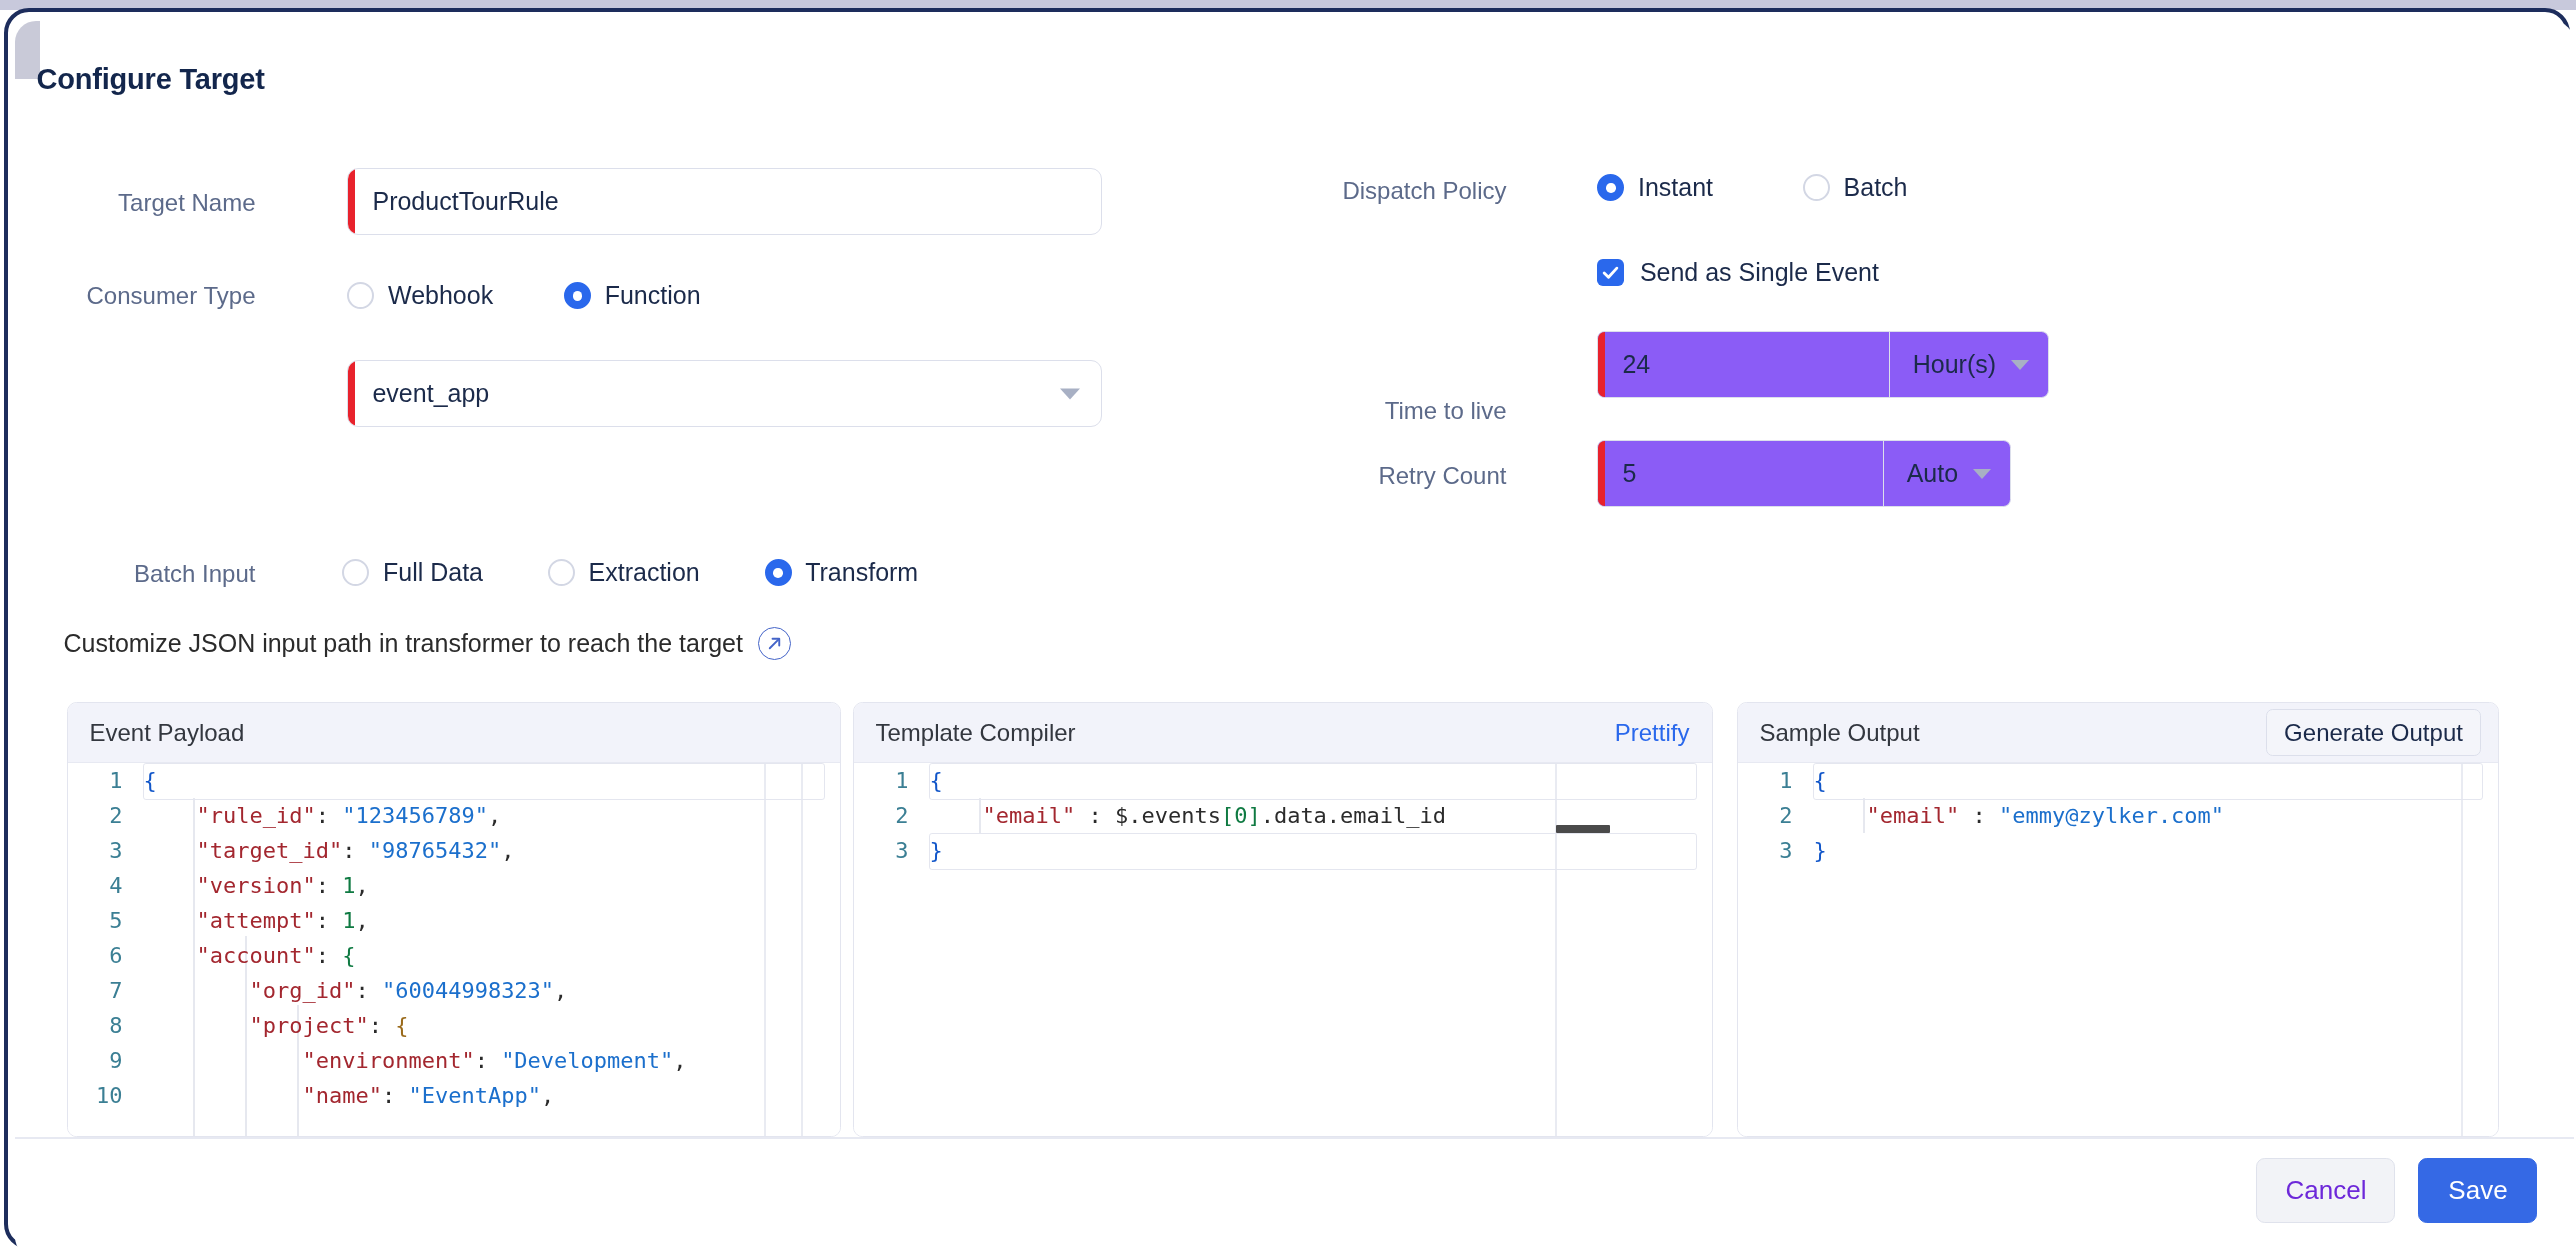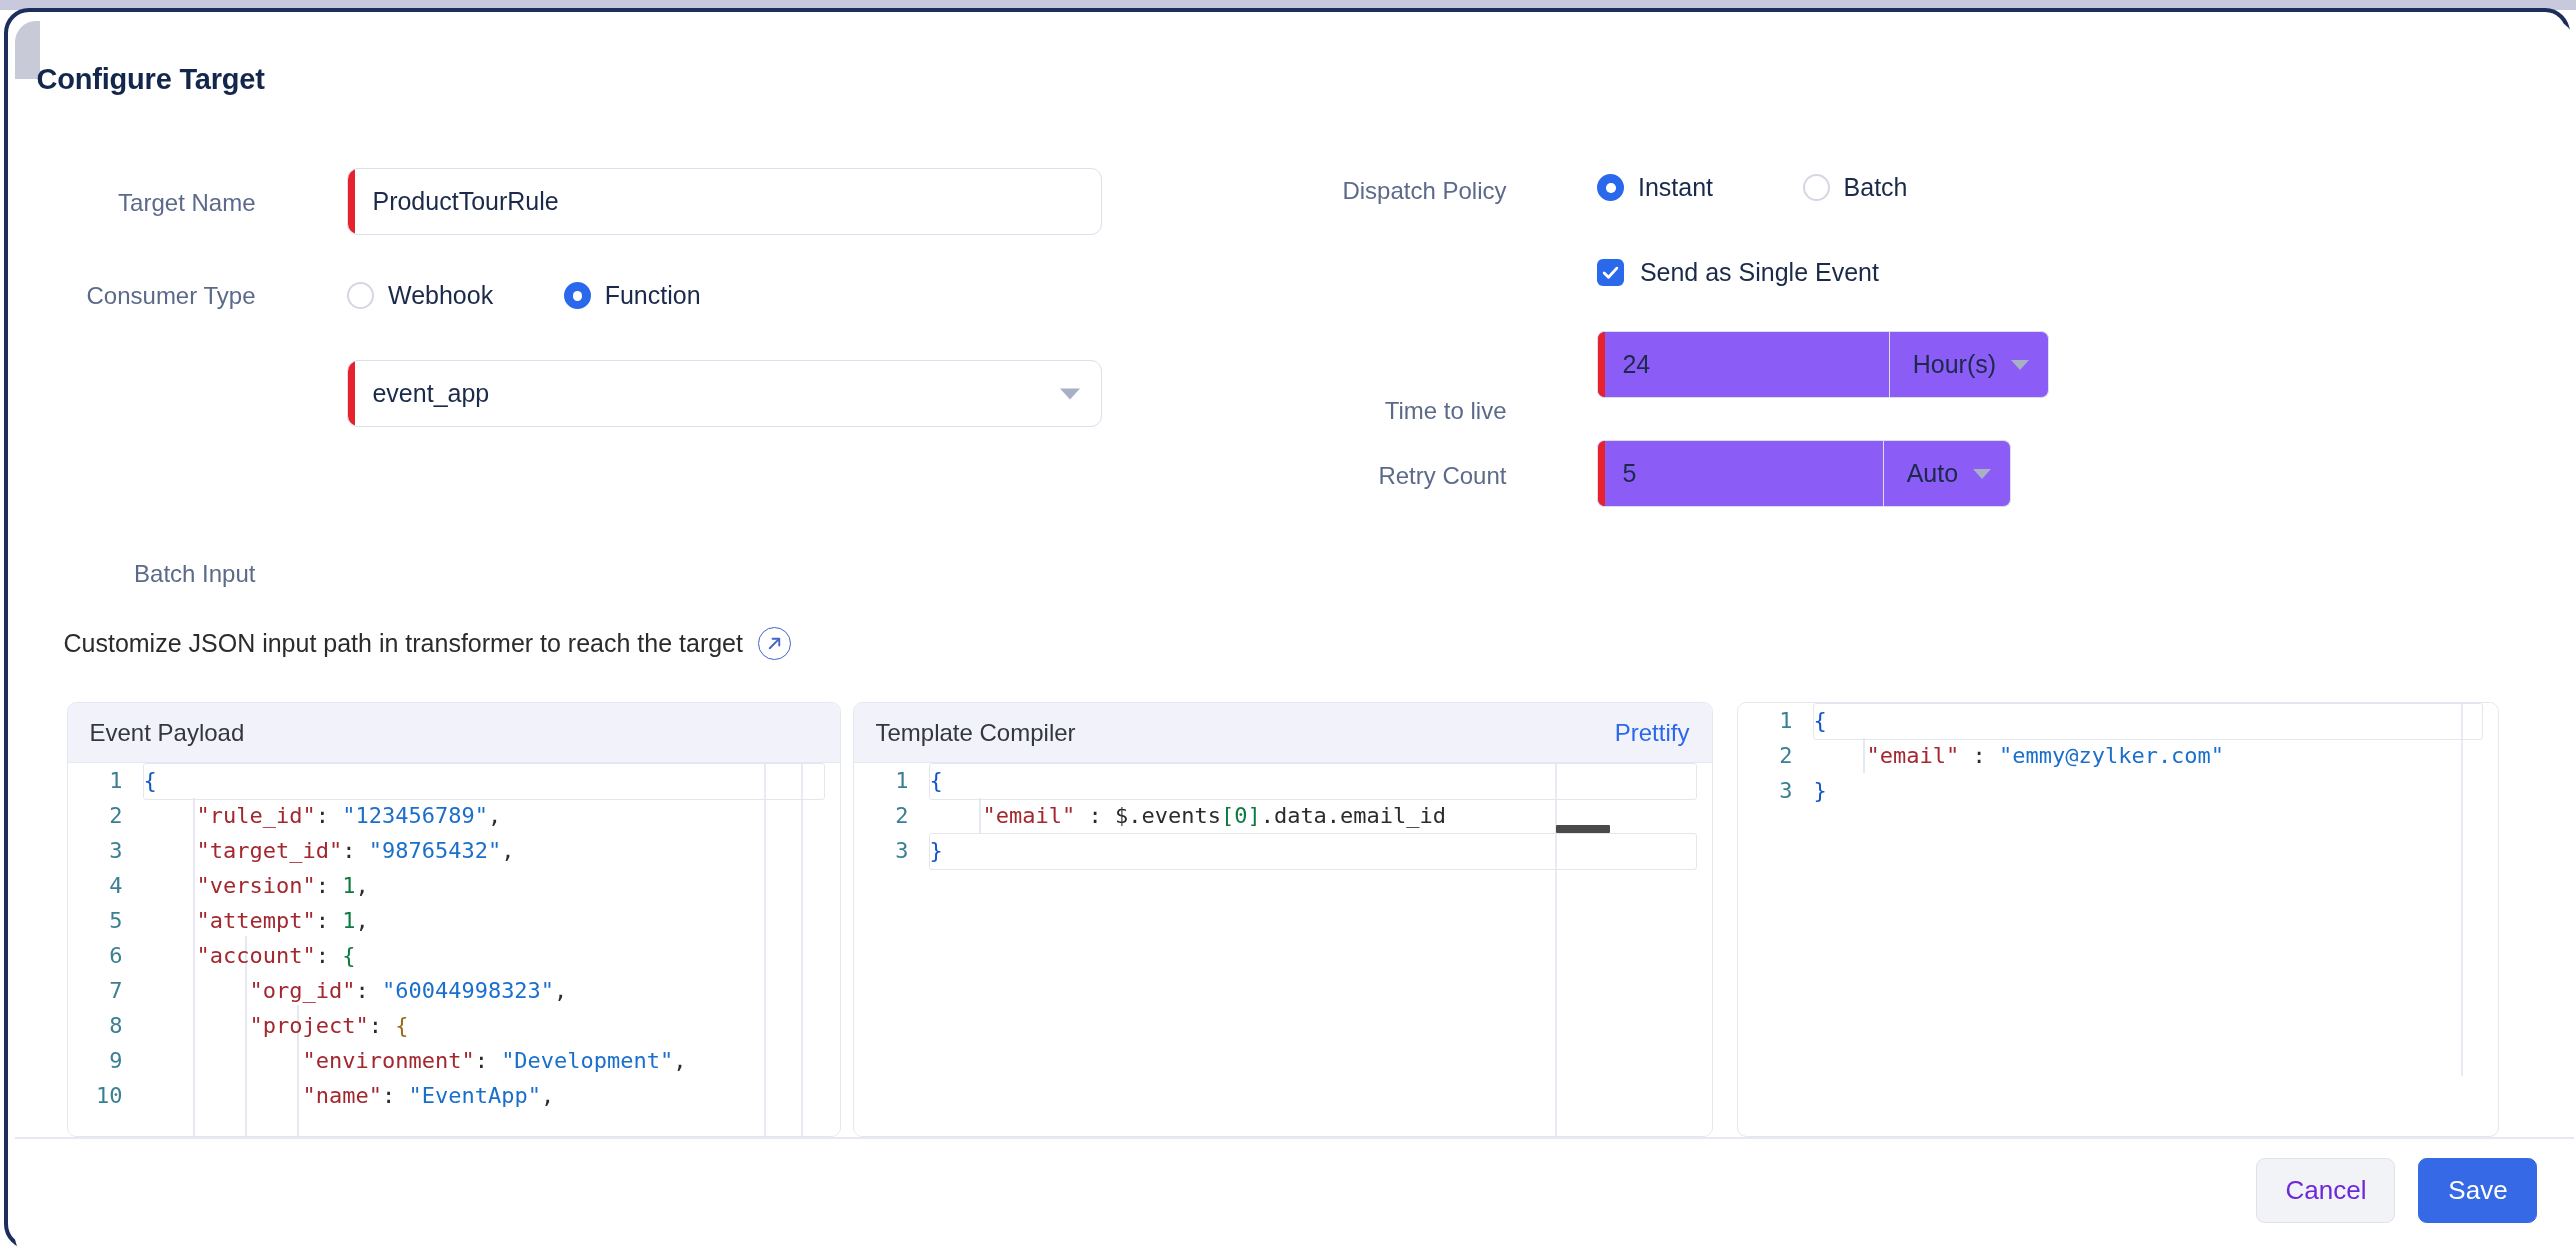--- a/index.html
+++ b/index.html
@@ -250,20 +250,34 @@
       </div>
 
       <div class="req-input" style="left:332px; top:339px; width:755px; height:67px;">
         <div class="req-bar"></div>
         <div class="req-val">event_app</div>
         <span class="sel-caret"></span>
       </div>
 
       <div class="flabel" style="left:19px; top:539px; width:221px;">Batch Input</div>
 
+      <div class="radio-group" style="left:327px; top:537px; gap:65px;">
+        <div class="radio-item">
+          <span class="radio-dot"></span>
+          <span class="radio-label">Full Data</span>
+        </div>
+        <div class="radio-item">
+          <span class="radio-dot"></span>
+          <span class="radio-label">Extraction</span>
+        </div>
+        <div class="radio-item">
+          <span class="radio-dot on"></span>
+          <span class="radio-label">Transform</span>
+        </div>
+      </div>
 
       <div class="flabel" style="left:1135px; top:156px; width:356px;">Dispatch Policy</div>
 
       <div class="radio-group" style="left:1582px; top:152px; gap:90px;">
         <div class="radio-item">
           <span class="radio-dot on"></span>
           <span class="radio-label">Instant</span>
         </div>
         <div class="radio-item">
           <span class="radio-dot"></span>
@@ -385,20 +399,24 @@
             <span class="code-txt">    <span class="k">"email"</span><span class="p"> : $.events</span><span class="n">[0]</span><span class="p">.data.email_id</span></span>
           </div>
           <div class="code-line active-line">
             <span class="ln">3</span>
             <span class="code-txt"><span class="b">}</span></span>
           </div>
         </div>
       </div>
 
       <div class="panel" style="left:1722px; top:681px; width:762px; height:435px;">
+        <div class="panel-head">
+          <span class="panel-title">Sample Output</span>
+          <span class="gen-btn">Generate Output</span>
+        </div>
         <div class="code-area">
           <div class="vguide" style="left:125px; top:35px; bottom:auto; height:35px;"></div>
           <div class="vscroll-line" style="left:723px;"></div>
 
           <div class="code-line active-line">
             <span class="ln">1</span>
             <span class="code-txt"><span class="b">{</span></span>
           </div>
           <div class="code-line">
             <span class="ln">2</span>

